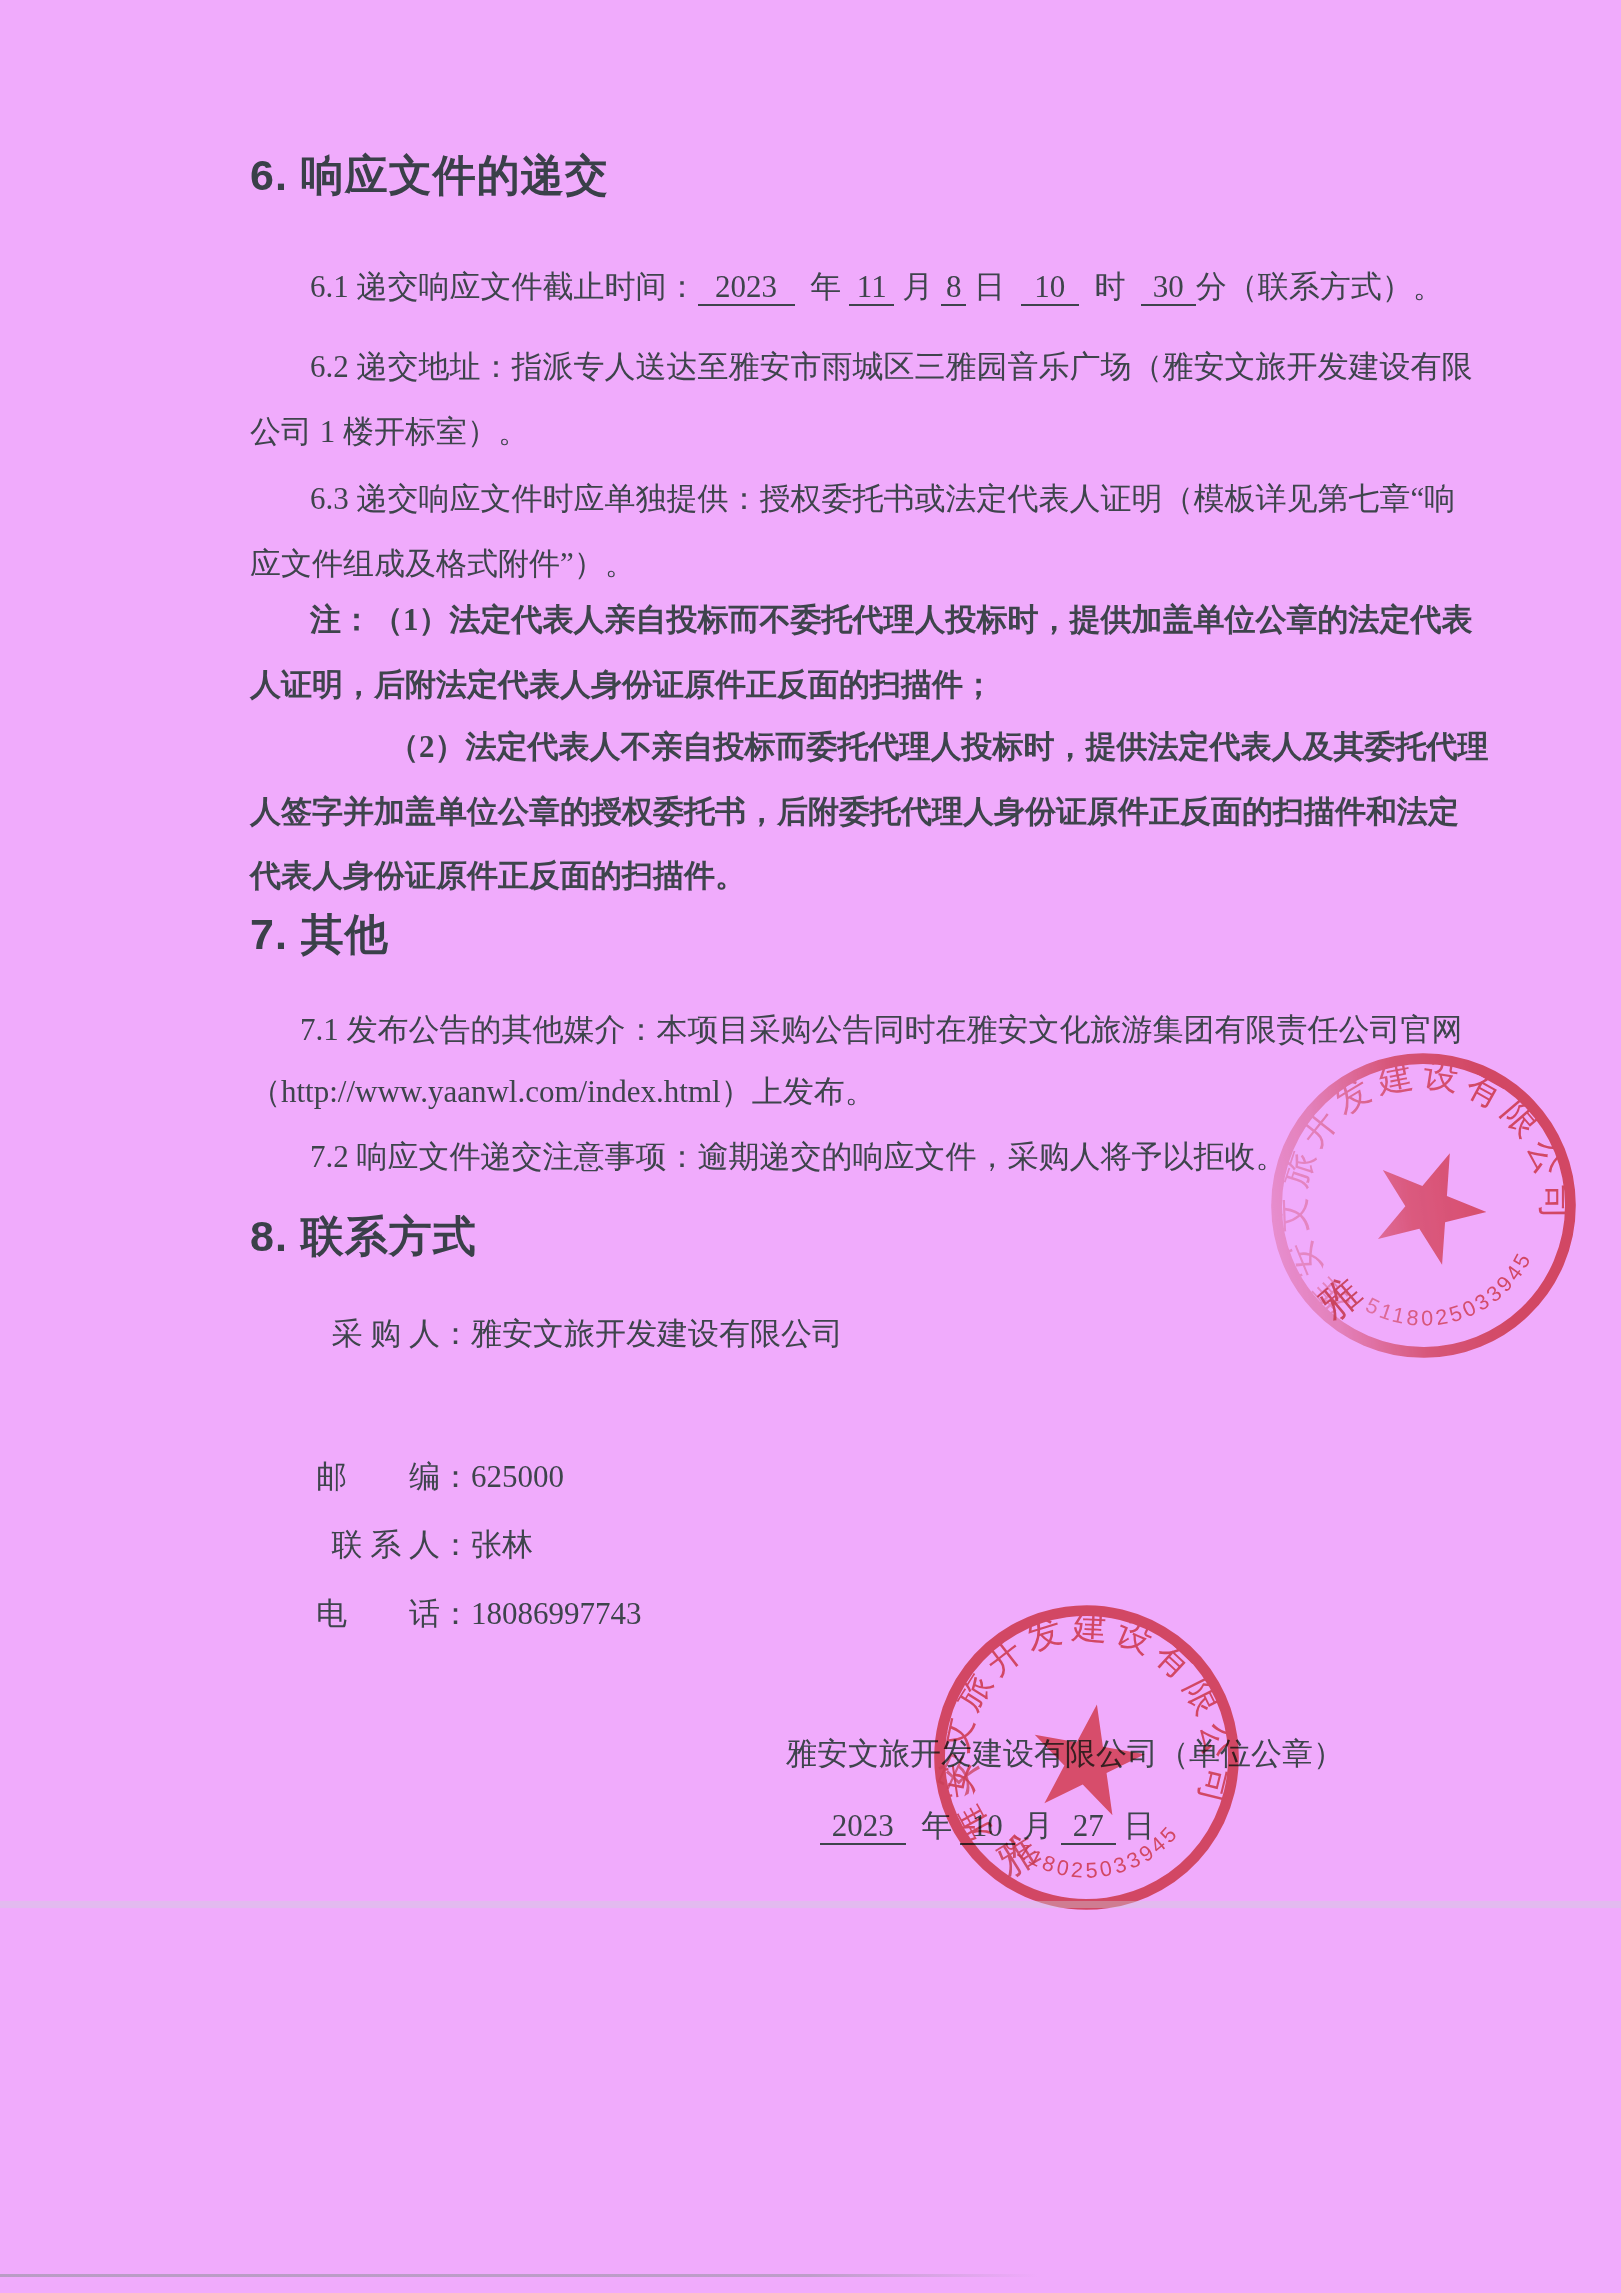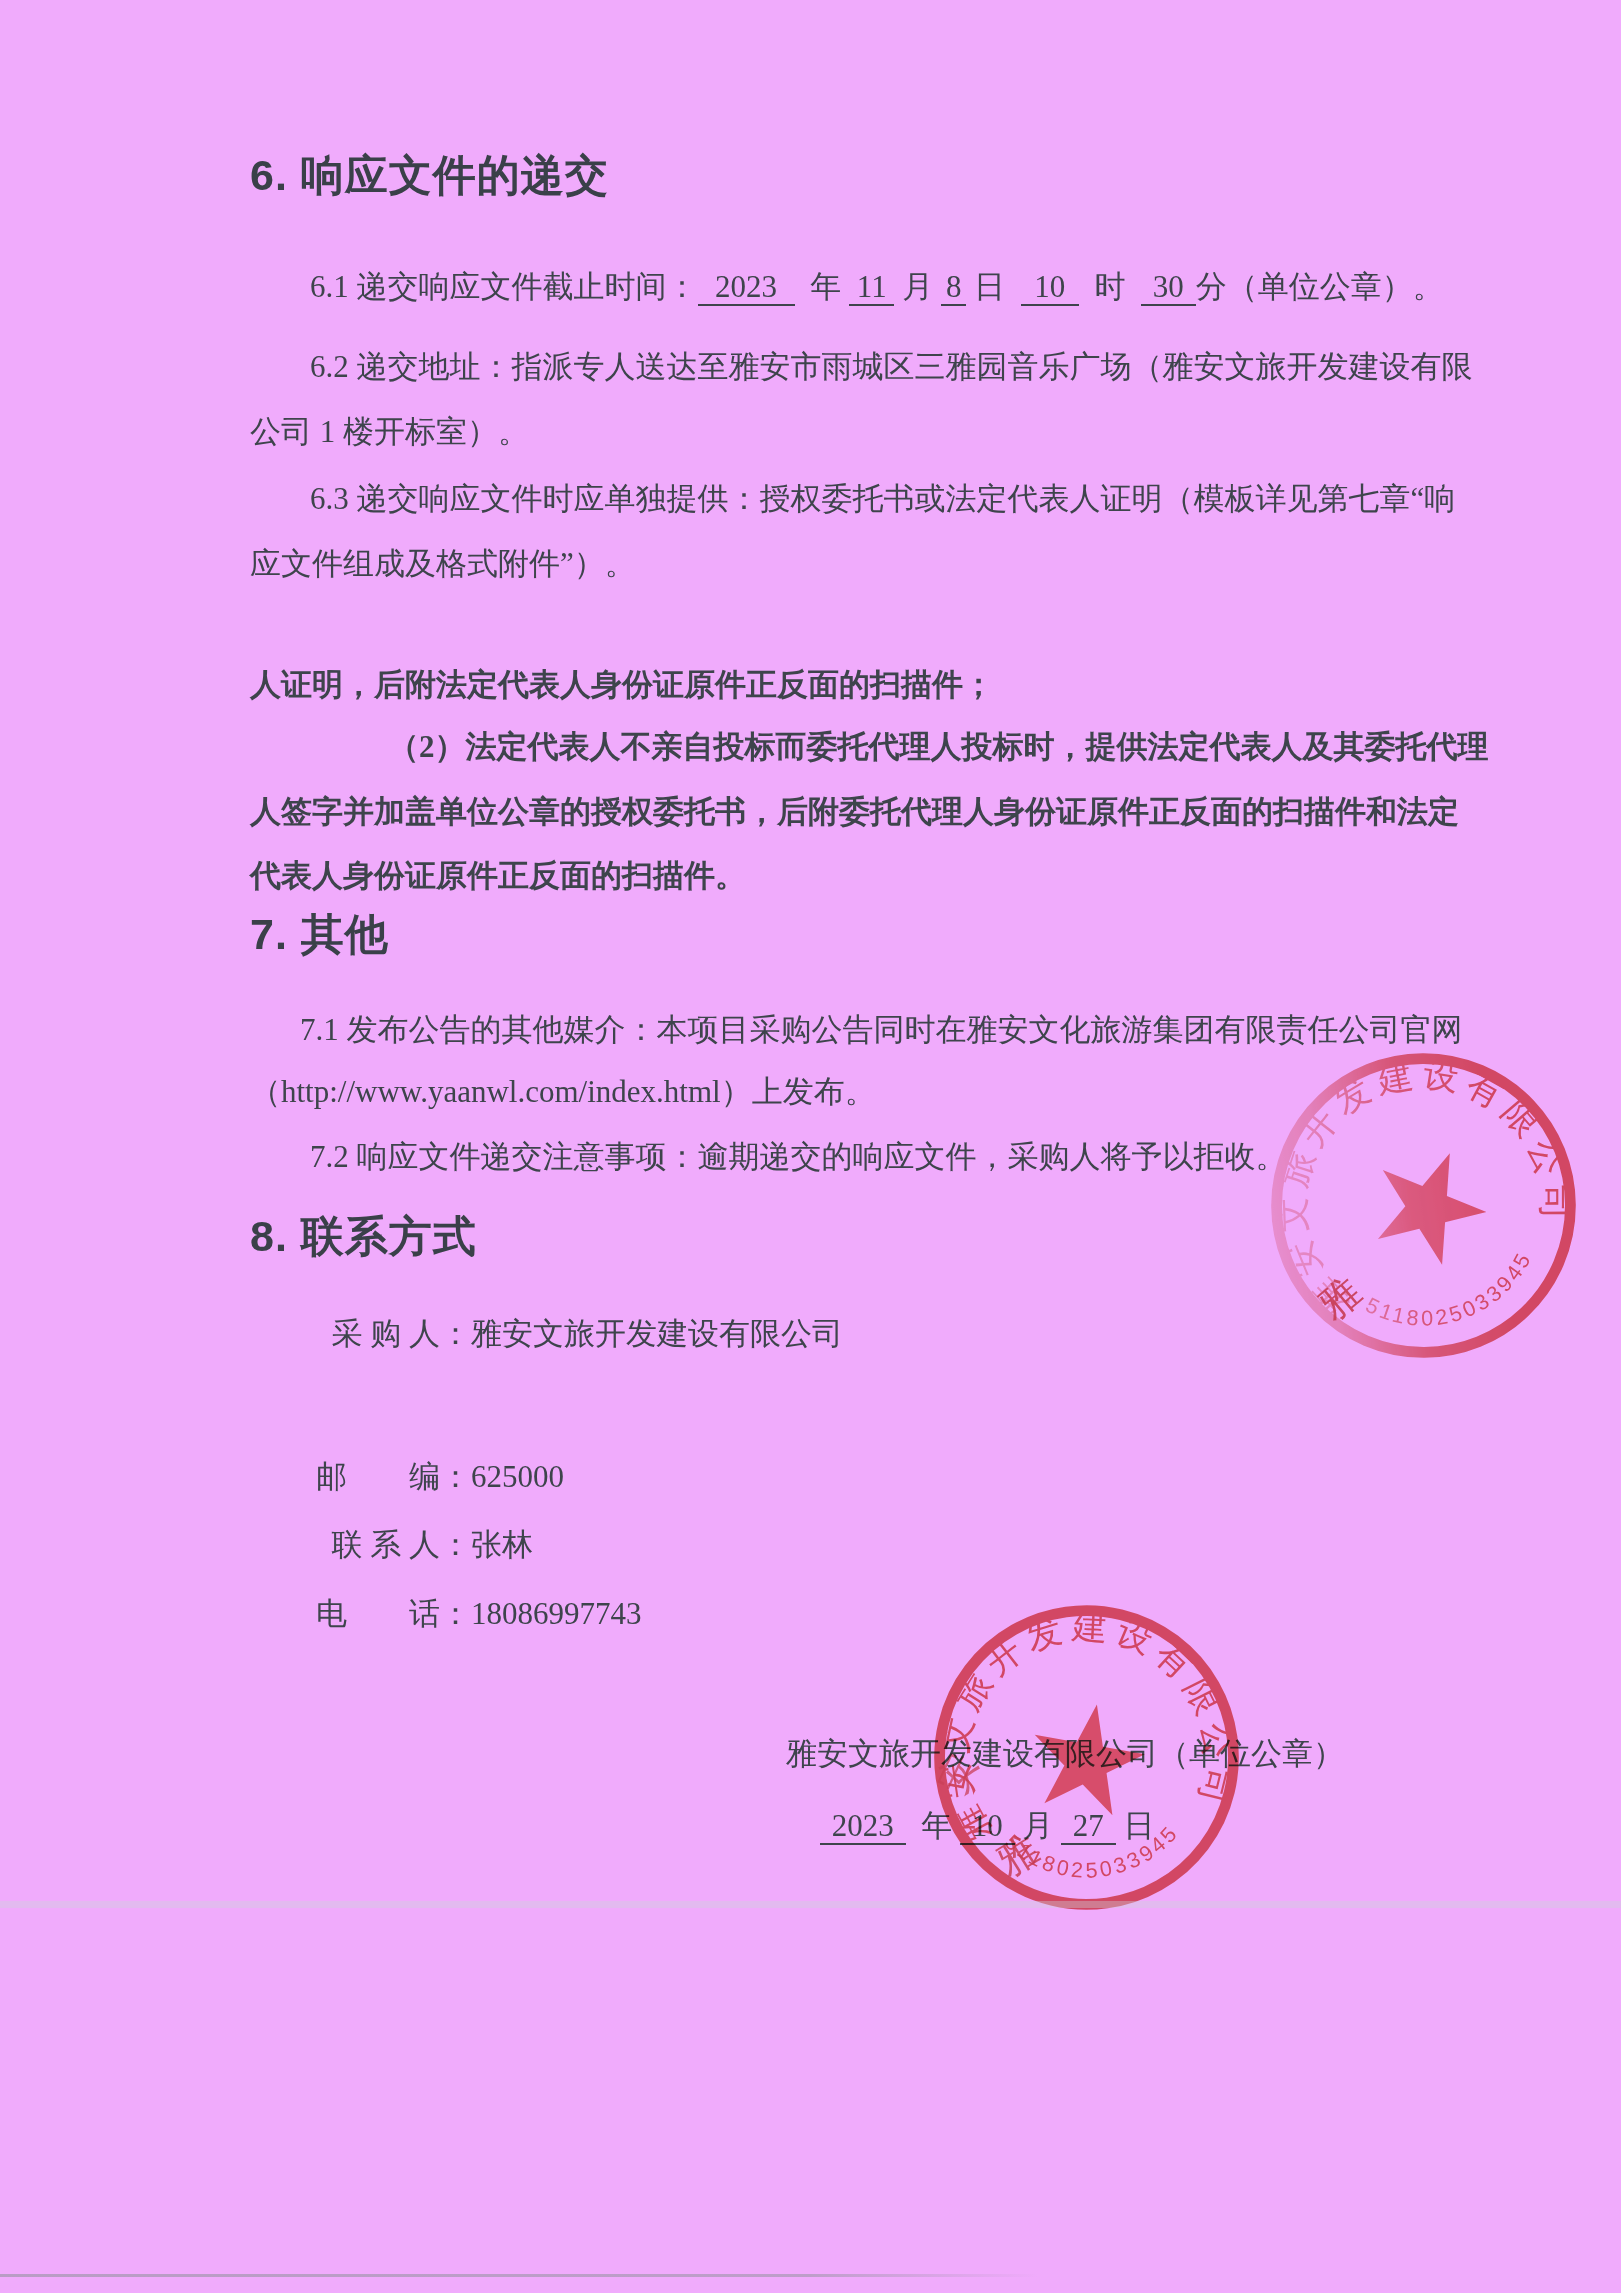--- a/index.html
+++ b/index.html
@@ -32,33 +32,34 @@
   <h1 class="h" style="left:250px;top:147px">6. 响应文件的递交</h1>
 
   <div class="line" style="left:310px;top:267px">
     <span>6.1 递交响应文件截止时间：</span><span class="blank pad18">2023</span>
     <span class="gapL gapR">年</span><span class="blank pad8">11</span>
     <span>月</span>
     <span class="blank pad4">8</span>
     <span>日</span>
     <span class="blank pad14 gapL">10</span>
     <span class="gapL">时</span>
-    <span class="blank pad12 gapL">30</span><span>分（单位公章）。</span>
+    <span class="blank pad12 gapL">30</span><span>分（联系方式）。</span>
   </div>
 
   <div class="line" style="left:310px;top:347px">
     <span>6.2 递交地址：指派专人送达至</span><span class="u">雅安市雨城区三雅园音乐广场（雅安文旅开发建设有限</span>
   </div>
   <div class="line" style="left:250px;top:412px">
     <span class="u">公司 1 楼开标室）</span><span>。</span>
   </div>
 
   <div class="line" style="left:310px;top:479px">6.3 递交响应文件时应单独提供：授权委托书或法定代表人证明（模板详见第七章“响</div>
   <div class="line" style="left:250px;top:544px">应文件组成及格式附件”）。</div>
 
+  <div class="line bold" style="left:310px;top:600px">注：（1）法定代表人亲自投标而不委托代理人投标时，提供加盖单位公章的法定代表</div>
   <div class="line bold" style="left:250px;top:665px">人证明，后附法定代表人身份证原件正反面的扫描件；</div>
 
   <div class="line bold" style="left:388px;top:727px">（2）法定代表人不亲自投标而委托代理人投标时，提供法定代表人及其委托代理</div>
   <div class="line bold" style="left:250px;top:792px">人签字并加盖单位公章的授权委托书，后附委托代理人身份证原件正反面的扫描件和法定</div>
   <div class="line bold" style="left:250px;top:856px">代表人身份证原件正反面的扫描件。</div>
 
   <h1 class="h" style="left:250px;top:906px">7. 其他</h1>
 
   <div class="line" style="left:300px;top:1010px">
     <span>7.1 发布公告的其他媒介：本项目采购公告同时在</span><span class="u">雅安文化旅游集团有限责任公司官网</span>

